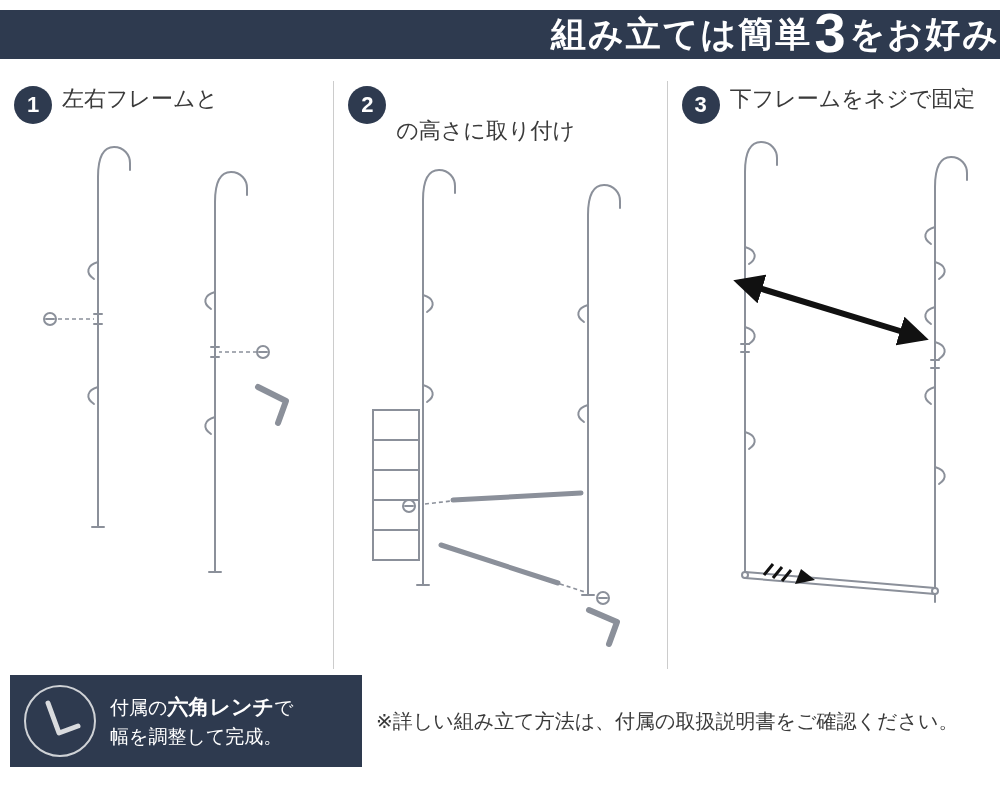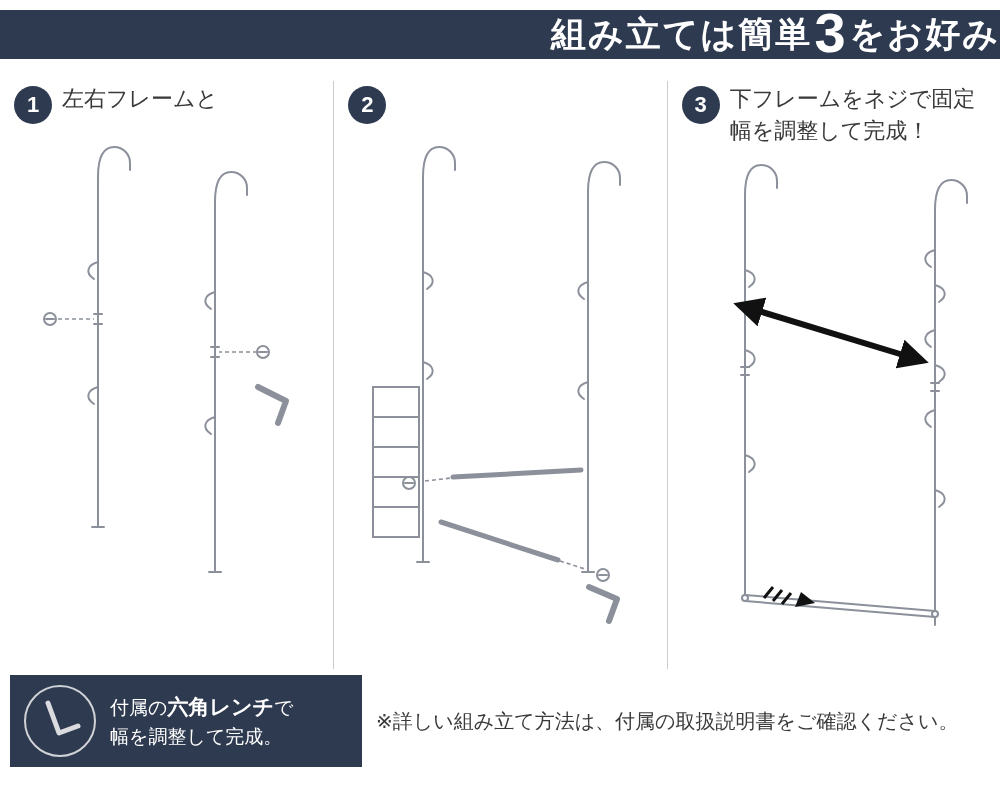--- a/index.html
+++ b/index.html
@@ -97,20 +97,21 @@
           <path class="thick" d="M238,255 L266,269 L258,291"></path>
         </svg>
       </div>
     </section>
 
     <section class="step">
       <div class="step-head">
         <div class="badge">2</div>
         <div class="caption">
           <br>
+          <span>の高さに取り付け</span>
         </div>
       </div>
       <div class="illus">
         <svg width="300" height="500" viewBox="0 0 300 500">
 
           <path class="line" d="M70,45 C70,25 76,15 86,15 C96,15 102,23 102,31 L102,38"></path>
           <path class="line" d="M70,45 L70,430 M64,430 h12"></path>
           <path class="line" d="M70,140 c11,3 13,11 4,17"></path>
           <path class="line" d="M70,230 c11,3 13,11 4,17"></path>
 
@@ -140,21 +141,20 @@
           <path class="thick" d="M236,455 L264,467 L256,489"></path>
         </svg>
       </div>
     </section>
 
     <section class="step">
       <div class="step-head">
         <div class="badge">3</div>
         <div class="caption">
           <span>下フレームをネジで固定</span><br>
-          <span>幅を調整して完成！</span>
         </div>
       </div>
       <div class="illus">
         <svg width="300" height="500" viewBox="0 0 300 500">
           <defs>
             <marker id="arrowhead" viewBox="0 0 10 10" refX="8" refY="5" markerWidth="5" markerHeight="5" orient="auto-start-reverse">
               <path d="M0,0 L10,5 L0,10 z" class="ink-fill"></path>
             </marker>
           </defs>
 

